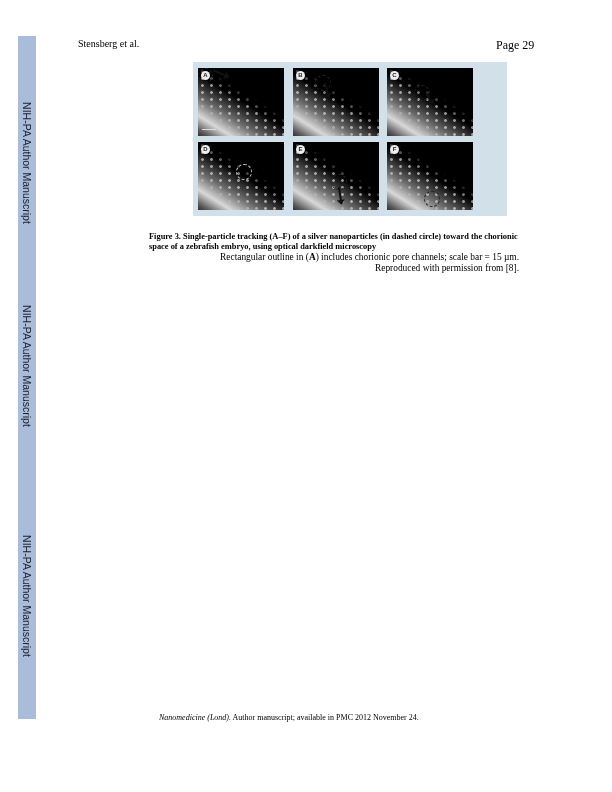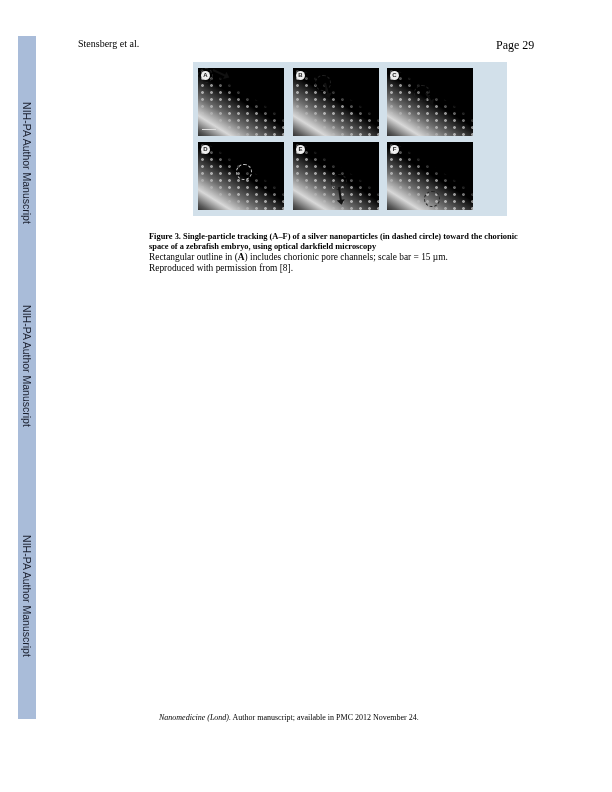--- a/index.html
+++ b/index.html
@@ -56,21 +56,21 @@
     position: absolute; width: 2px; background: #111; transform-origin: top center;
   }
   .arrow::after {
     content: ""; position: absolute; left: -3px; bottom: -4px; width: 0; height: 0;
     border-left: 4px solid transparent; border-right: 4px solid transparent; border-top: 5px solid #111;
   }
   .scale-bar { position: absolute; left: 4px; bottom: 6px; width: 14px; height: 1px; background: #ddd; }
 
   .caption { position: absolute; left: 149px; top: 232px; width: 370px; font-size: 8.4px; line-height: 10px; }
   .caption .title { font-weight: bold; }
-  .caption .body { font-size: 9.4px; line-height: 11px; margin-top: 0px; }
+  .caption .body { font-size: 9.4px; line-height: 11px; margin-top: 0px; text-align: right; }
   .footer { position: absolute; left: 159px; top: 713px; font-size: 8px; }
   .footer i { font-style: italic; }
 </style>
 </head>
 <body>
 
 <div class="sidebar"></div>
 <div class="sidebar-label" style="top:163px;">
     <span>NIH-PA Author Manuscript</span>
   </div>

